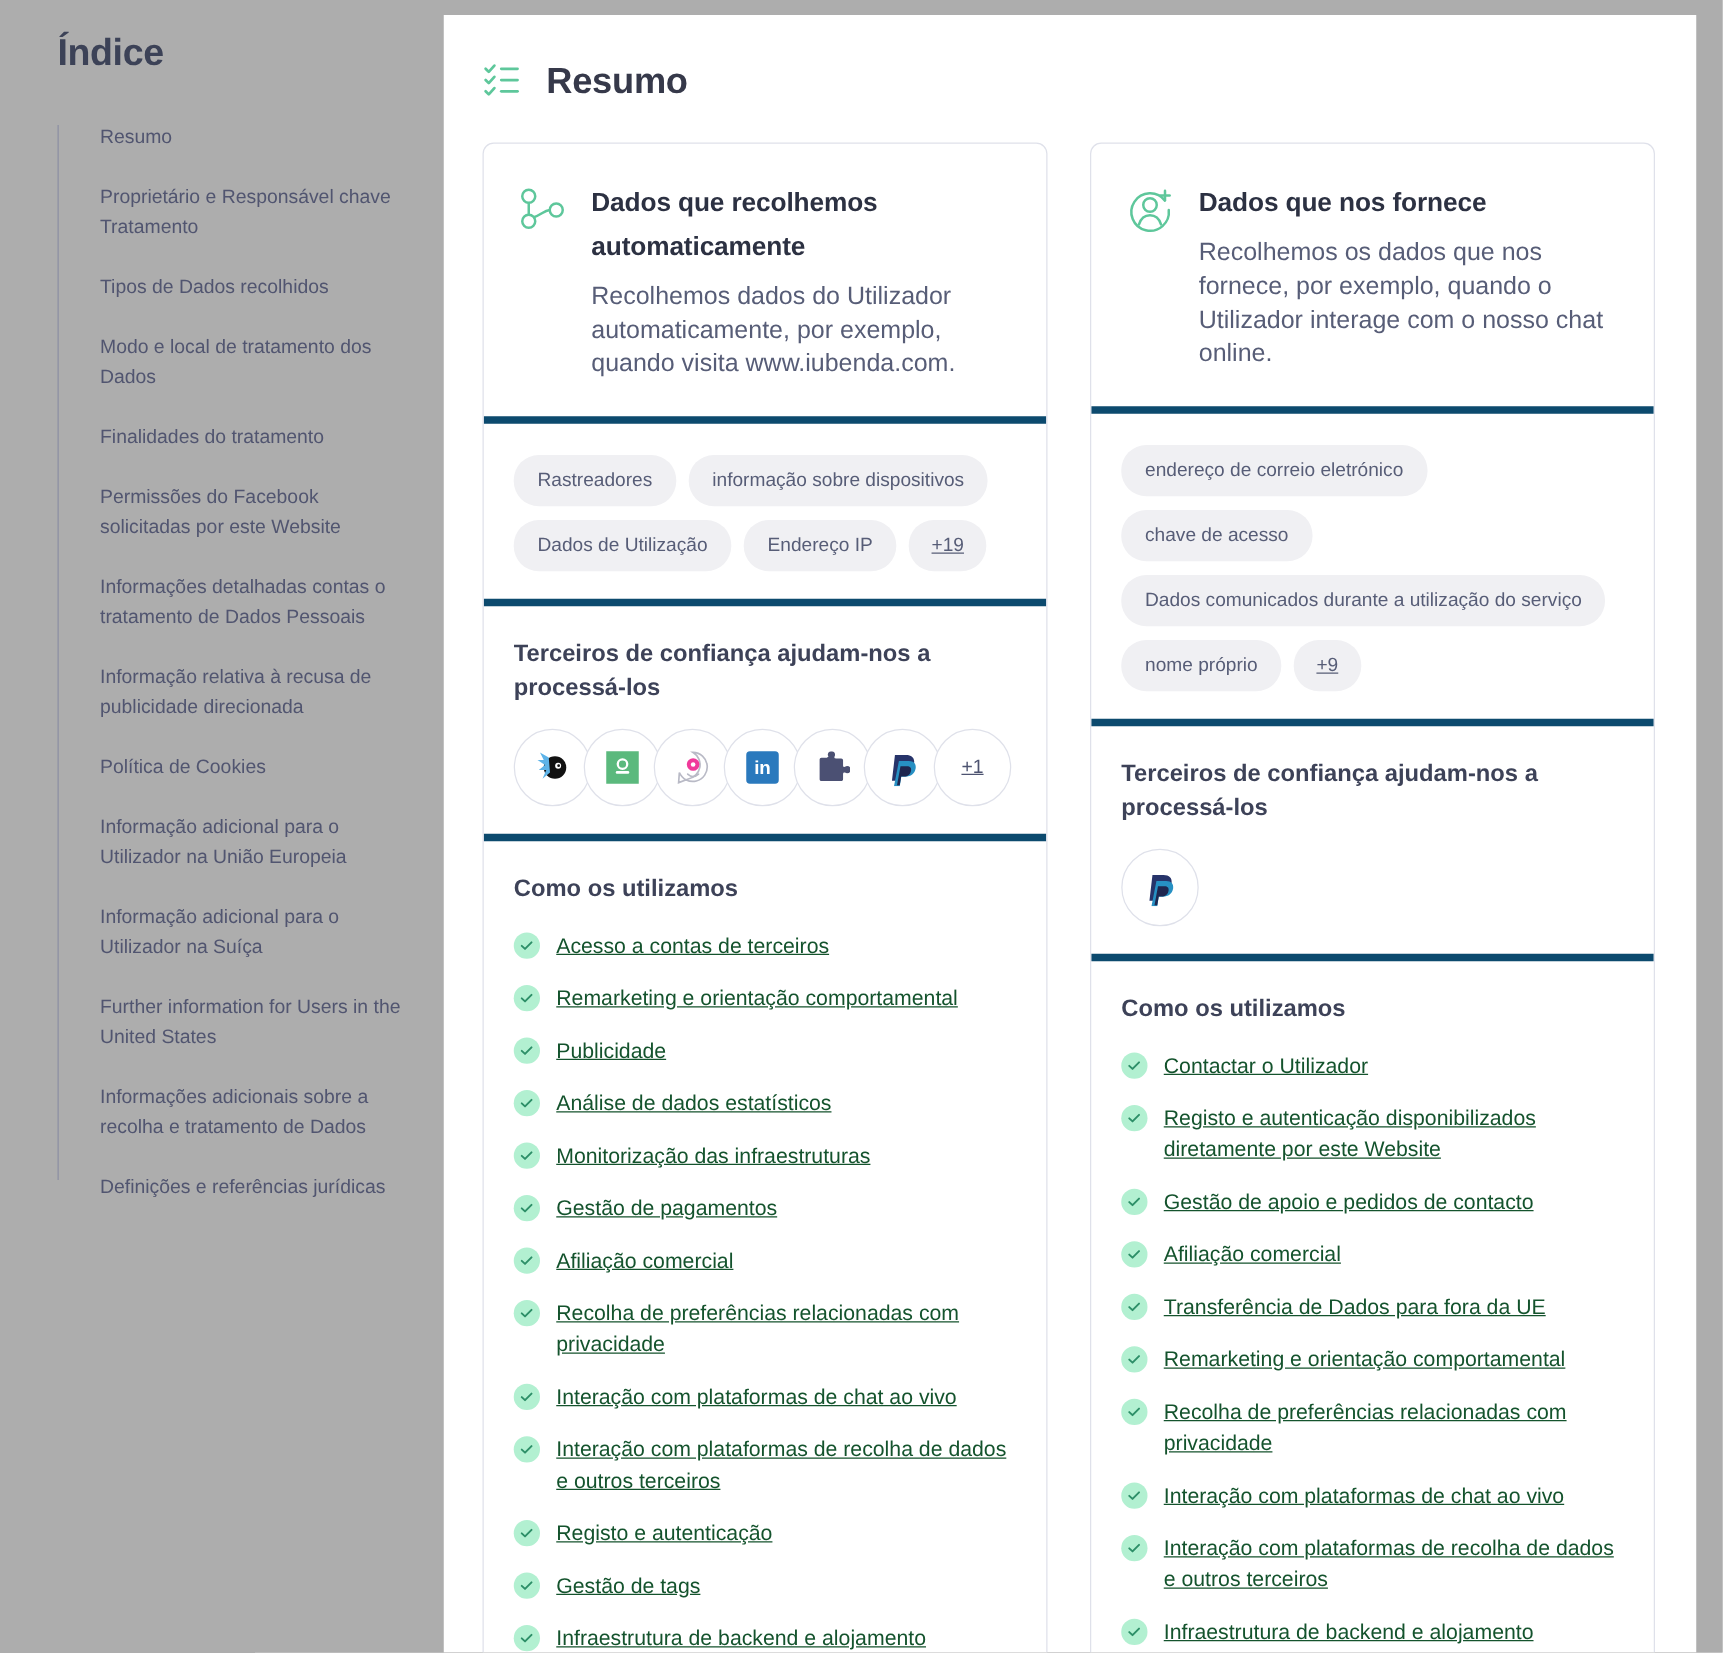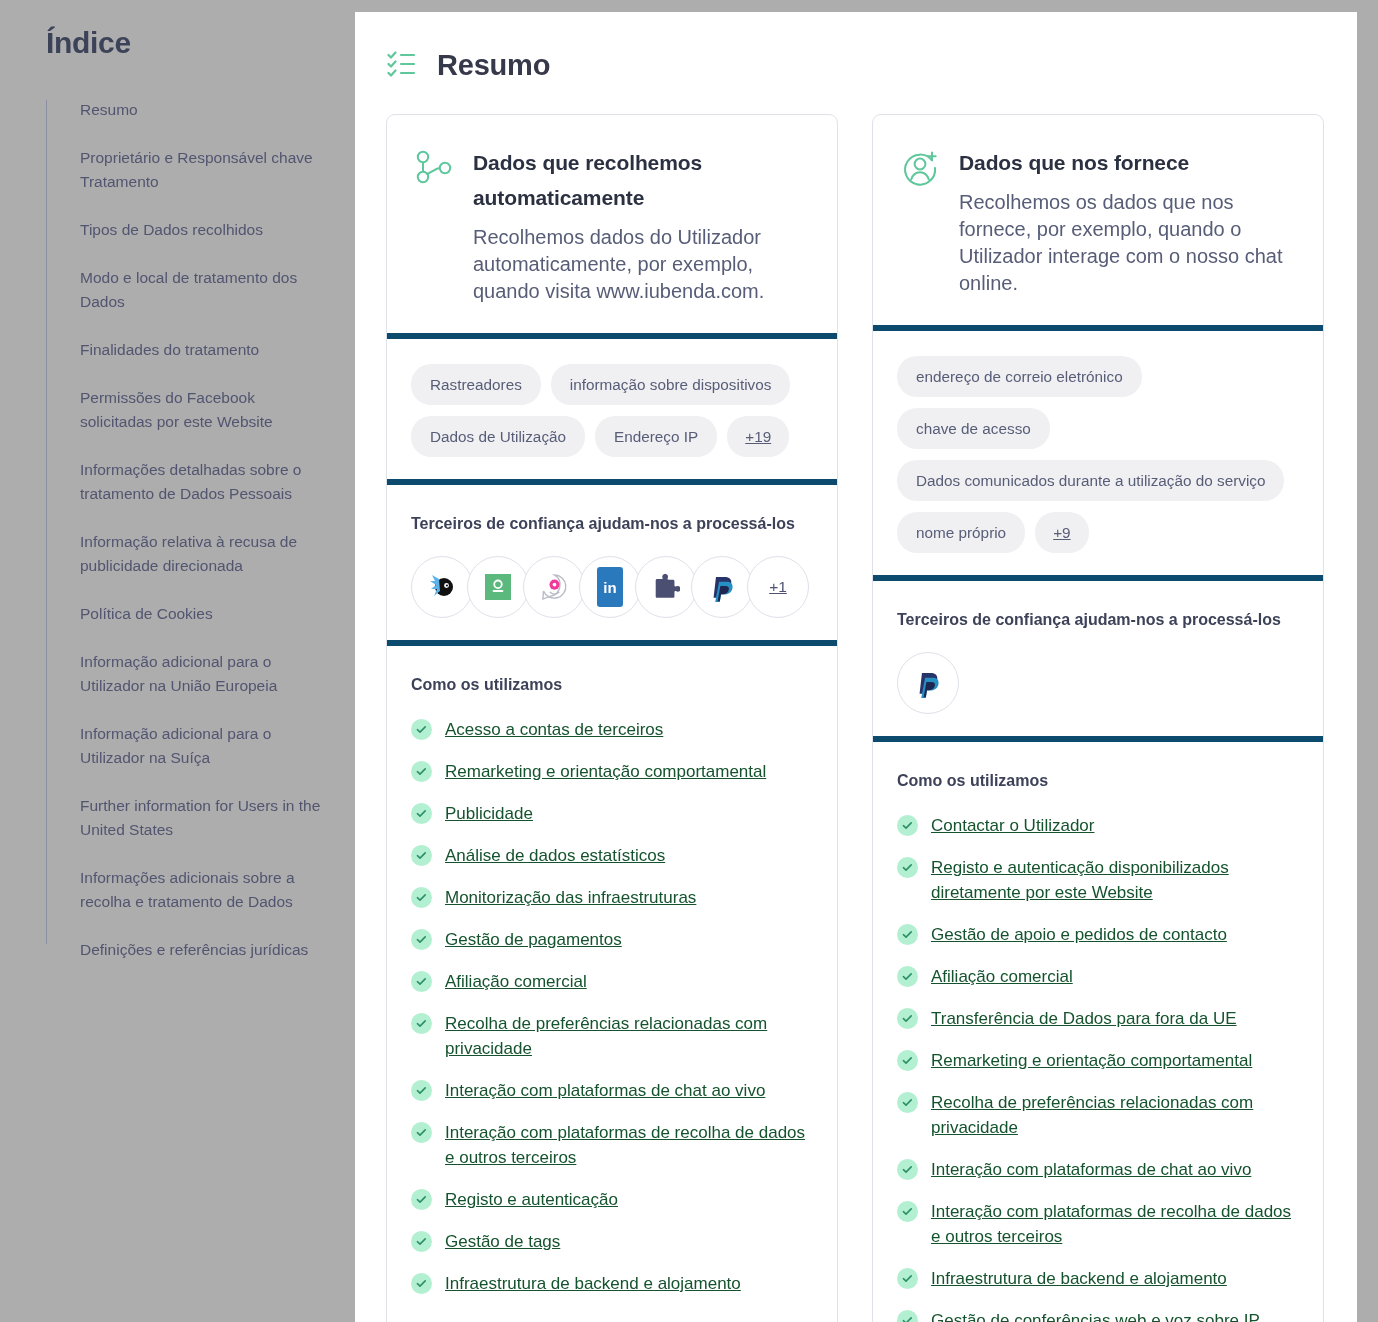--- a/index.html
+++ b/index.html
@@ -72,21 +72,21 @@
     font-size: 21px; font-weight: bold; color: #2c3142;
     line-height: 35px; letter-spacing: -0.1px;
   }
   .card-desc {
     font-size: 20px; color: #575d77; line-height: 27px;
     margin-top: 9px;
   }
 
   .card-sec { border-top: 6px solid #0c4a6e; padding: 25px 24px 22px 24px; }
   .sec-title {
-    font-size: 16px; font-weight: bold; color: #3d4258;
+    font-size: 19px; font-weight: bold; color: #3d4258;
     line-height: 27px; margin-bottom: 19px;
   }
 
   .pills { display: flex; flex-wrap: wrap; gap: 11px 10px; }
   .pill {
     background: #f0f0f3; border-radius: 20px;
     padding: 9px 19px;
     font-size: 15.3px; line-height: 23px; color: #575d77;
     cursor: pointer;
   }
@@ -112,37 +112,37 @@
   .use:last-child { margin-bottom: 0; }
   .tick {
     flex: 0 0 auto; width: 21px; height: 21px; border-radius: 50%;
     background: #b2f0d1; display: flex; align-items: center;
     justify-content: center; margin-top: 2px;
   }
   .use-label { font-size: 17px; line-height: 25px; color: #14532d; text-decoration: underline; }
 
   
   .sq-green { width: 26px; height: 26px; background: #5bb97d; display:flex; align-items:center; justify-content:center; }
-  .sq-li { width: 26px; height: 40px; background: #2a79bd; border-radius: 3px; display:flex; align-items:center; justify-content:center; color:#fff; font-weight:bold; font-size:15px; font-family:"Liberation Sans",sans-serif; }
+  .sq-li { width: 26px; height: 26px; background: #2a79bd; border-radius: 3px; display:flex; align-items:center; justify-content:center; color:#fff; font-weight:bold; font-size:15px; font-family:"Liberation Sans",sans-serif; }
 </style>
 </head>
 <body>
 
 <div class="page">
 
   <aside class="sidebar">
     <div class="sidebar-title">Índice</div>
     <nav class="toc" id="toc">
         <div class="toc-item">Resumo</div>
         <div class="toc-item">Proprietário e Responsável chave Tratamento</div>
         <div class="toc-item">Tipos de Dados recolhidos</div>
         <div class="toc-item">Modo e local de tratamento dos Dados</div>
         <div class="toc-item">Finalidades do tratamento</div>
         <div class="toc-item">Permissões do Facebook solicitadas por este Website</div>
-        <div class="toc-item">Informações detalhadas sobre o tratamento de Dados Pessoais</div>
+        <div class="toc-item">Informações detalhadas contas o tratamento de Dados Pessoais</div>
         <div class="toc-item">Informação relativa à recusa de publicidade direcionada</div>
         <div class="toc-item">Política de Cookies</div>
         <div class="toc-item">Informação adicional para o Utilizador na União Europeia</div>
         <div class="toc-item">Informação adicional para o Utilizador na Suíça</div>
         <div class="toc-item">Further information for Users in the United States</div>
         <div class="toc-item">Informações adicionais sobre a recolha e tratamento de Dados</div>
         <div class="toc-item">Definições e referências jurídicas</div>
       </nav>
   </aside>
 

